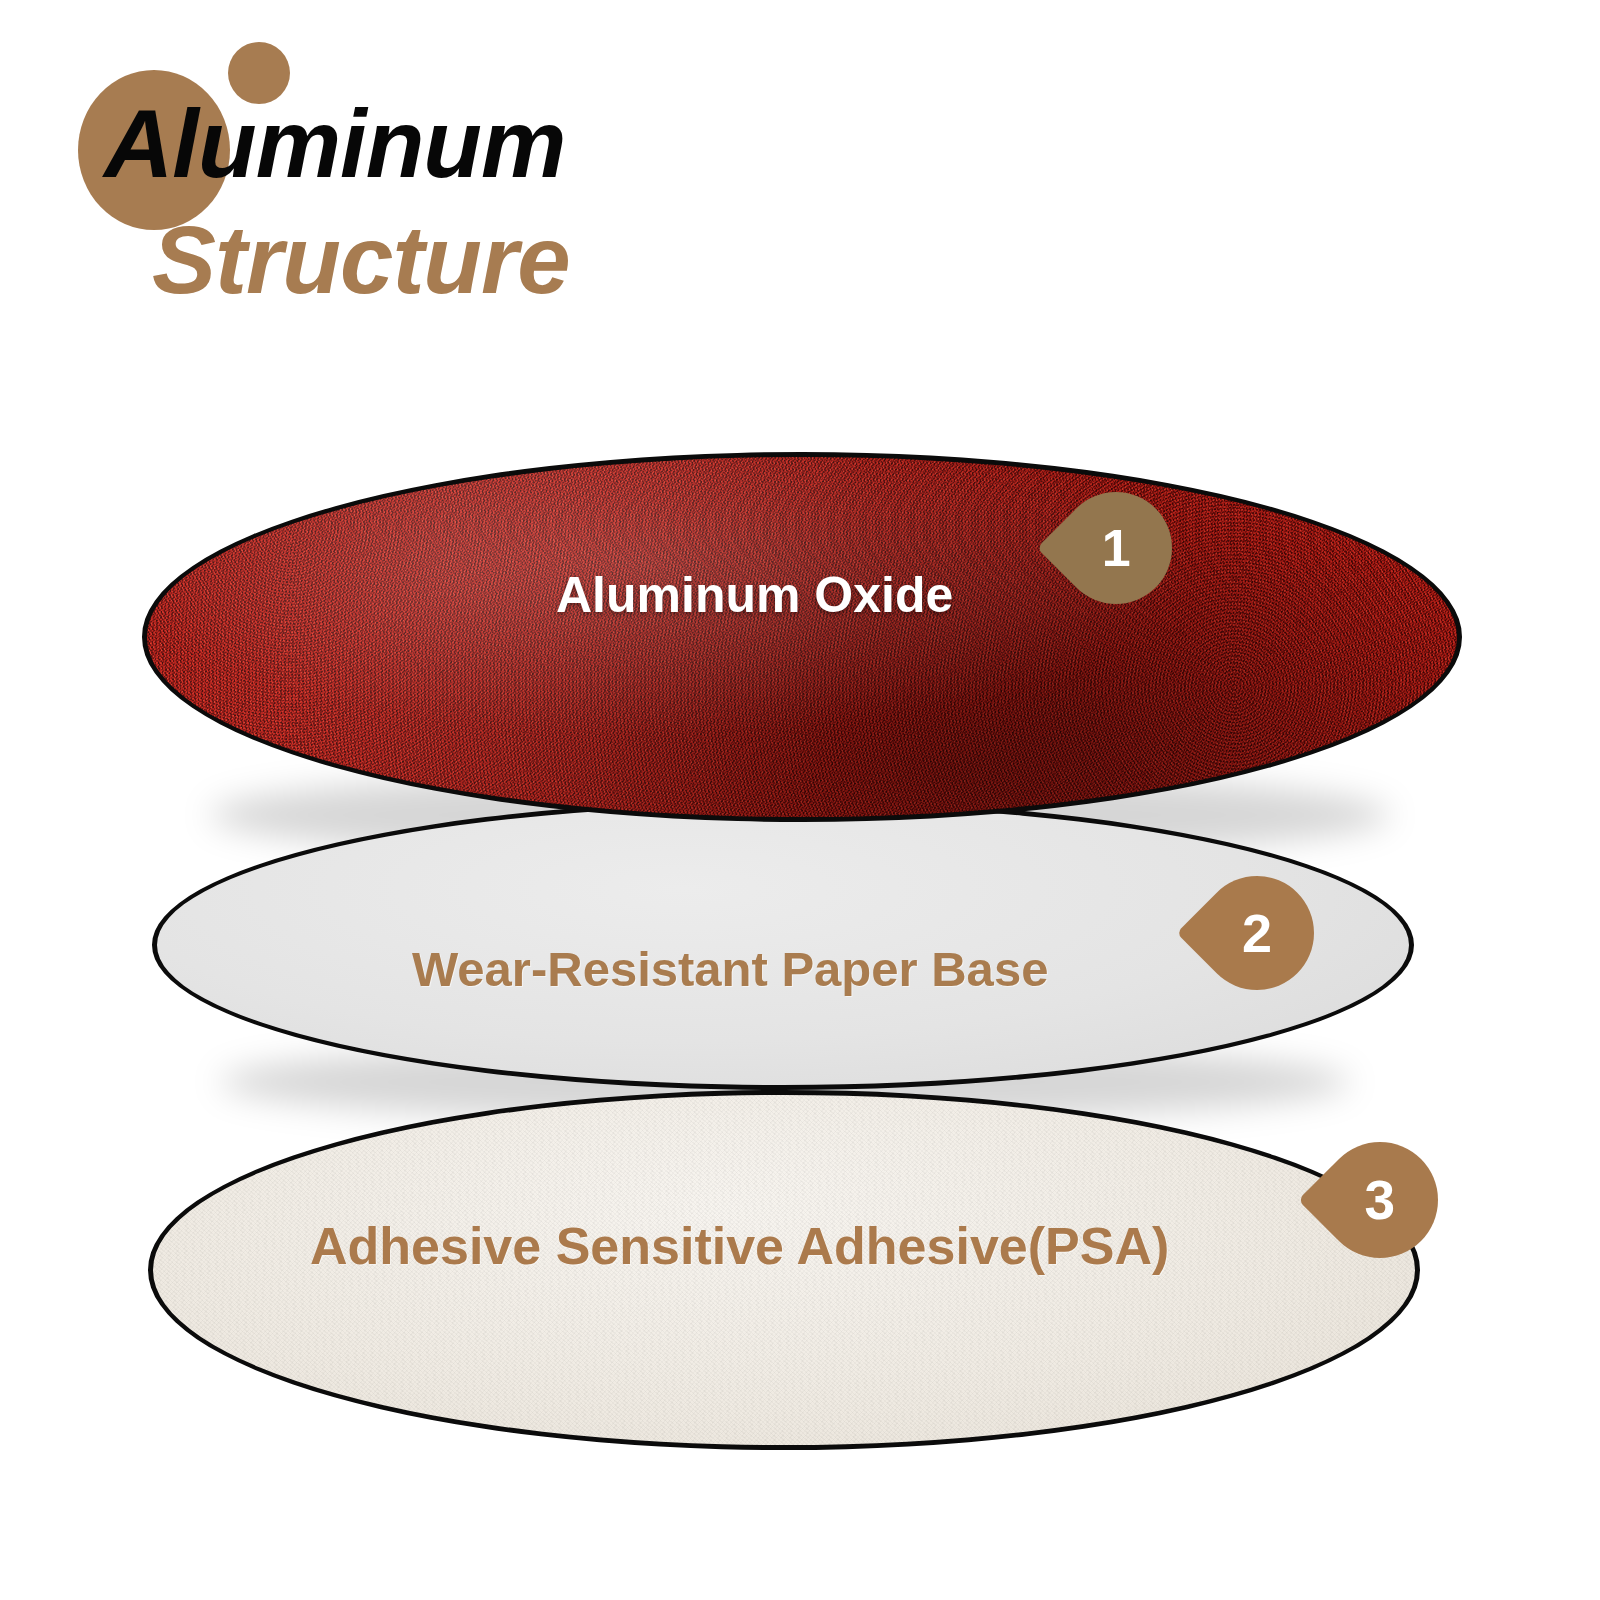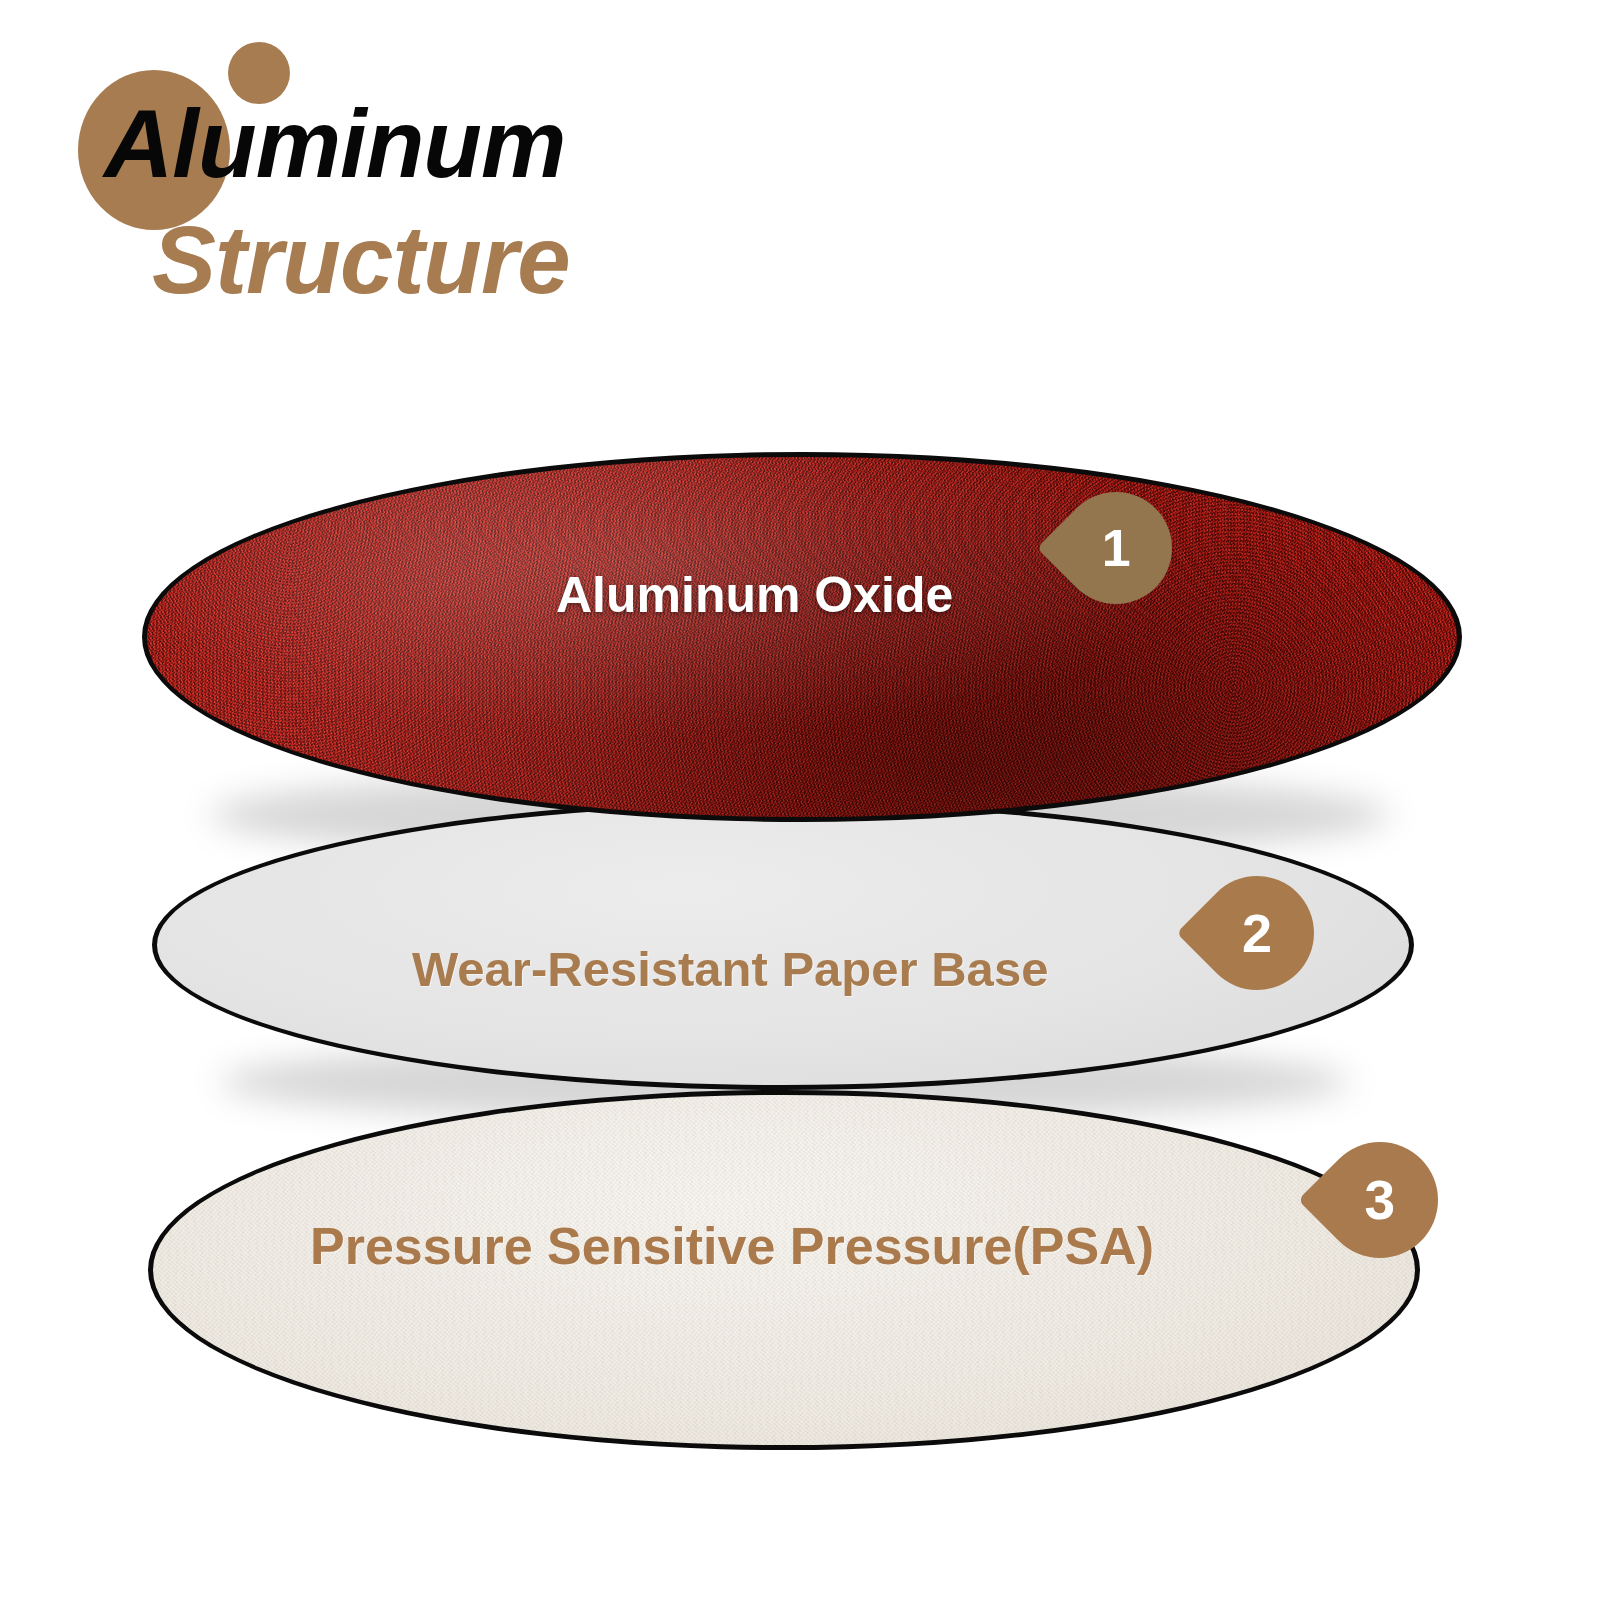--- a/index.html
+++ b/index.html
@@ -221,15 +221,15 @@
   </div>
   <div class="badge" id="badge-2">
     <span class="badge-num">2</span>
   </div>
   <div class="badge" id="badge-3">
     <span class="badge-num">3</span>
   </div>
 
   <div class="layer-label" id="label-2">Wear-Resistant Paper Base</div>
   <div class="layer-label" id="label-1">Aluminum Oxide</div>
-  <div class="layer-label" id="label-3">Pressure Sensitive Pressure(PSA)</div>
+  <div class="layer-label" id="label-3">Adhesive Sensitive Adhesive(PSA)</div>
 
 </div>
 
 </body></html>

